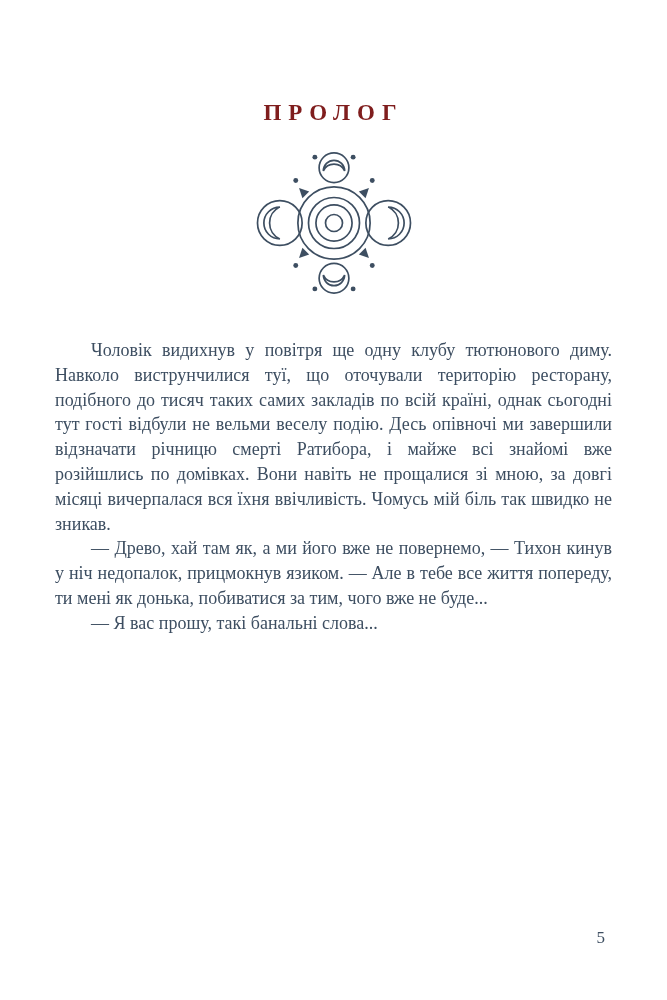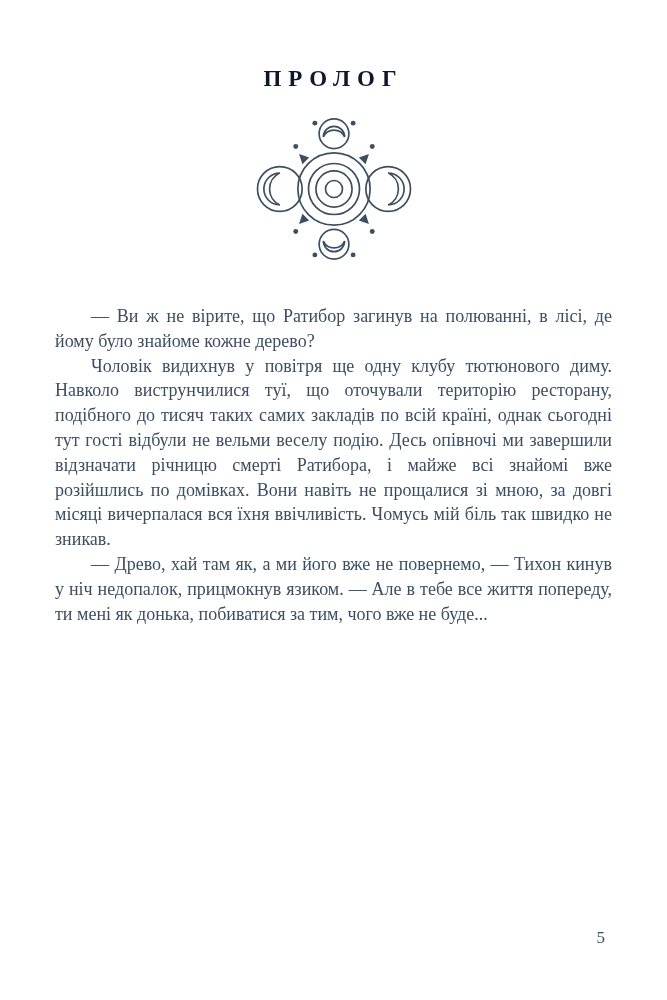--- a/index.html
+++ b/index.html
@@ -14,26 +14,26 @@
     margin: 0 auto;
     background: #ffffff;
     box-sizing: border-box;
     padding: 0 55px;
     font-family: "Liberation Serif", "DejaVu Serif", serif;
     color: #3d4e61;
     overflow: hidden;
   }
   .chapter-title {
     margin: 0;
-    padding-top: 66px;
+    padding-top: 100px;
     text-align: center;
     font-size: 23px;
     font-weight: 600;
     letter-spacing: 7px;
-    color: #0f172a;
+    color: #7f1d1d;
   }
   .ornament-wrap {
     text-align: center;
     margin-top: 22px;
     height: 152px;
   }
   .ornament-wrap svg {
     display: inline-block;
   }
   .text-block {
@@ -97,20 +97,20 @@
         <circle cx="116" cy="30" r="2.3"></circle>
         <circle cx="44" cy="110" r="2.3"></circle>
         <circle cx="116" cy="110" r="2.3"></circle>
         <circle cx="62" cy="132" r="2.3"></circle>
         <circle cx="98" cy="132" r="2.3"></circle>
       </g>
     </svg>
   </div>
 
   <div class="text-block">
-    <p>— Ви ж не вірите, що Ратибор загинув на полюванні, в лісі, де йому було знайоме кожне дерево?</p>
     <p>Чоловік видихнув у повітря ще одну клубу тютюнового диму. Навколо виструнчилися туї, що оточували територію ресторану, подібного до тисяч таких самих закладів по всій країні, однак сьогодні тут гості відбули не вельми веселу подію. Десь опівночі ми завершили відзначати річницю смерті Ратибора, і майже всі знайомі вже розійшлись по домівках. Вони навіть не прощалися зі мною, за довгі місяці вичерпалася вся їхня ввічливість. Чомусь мій біль так швидко не зникав.</p>
     <p>— Древо, хай там як, а ми його вже не повернемо, — Тихон кинув у ніч недопалок, прицмокнув язиком. — Але в тебе все життя попереду, ти мені як донька, побиватися за тим, чого вже не буде...</p>
+    <p>— Я вас прошу, такі банальні слова...</p>
   </div>
 
   <div class="page-number">5</div>
 
 </div>
 
 </body></html>

